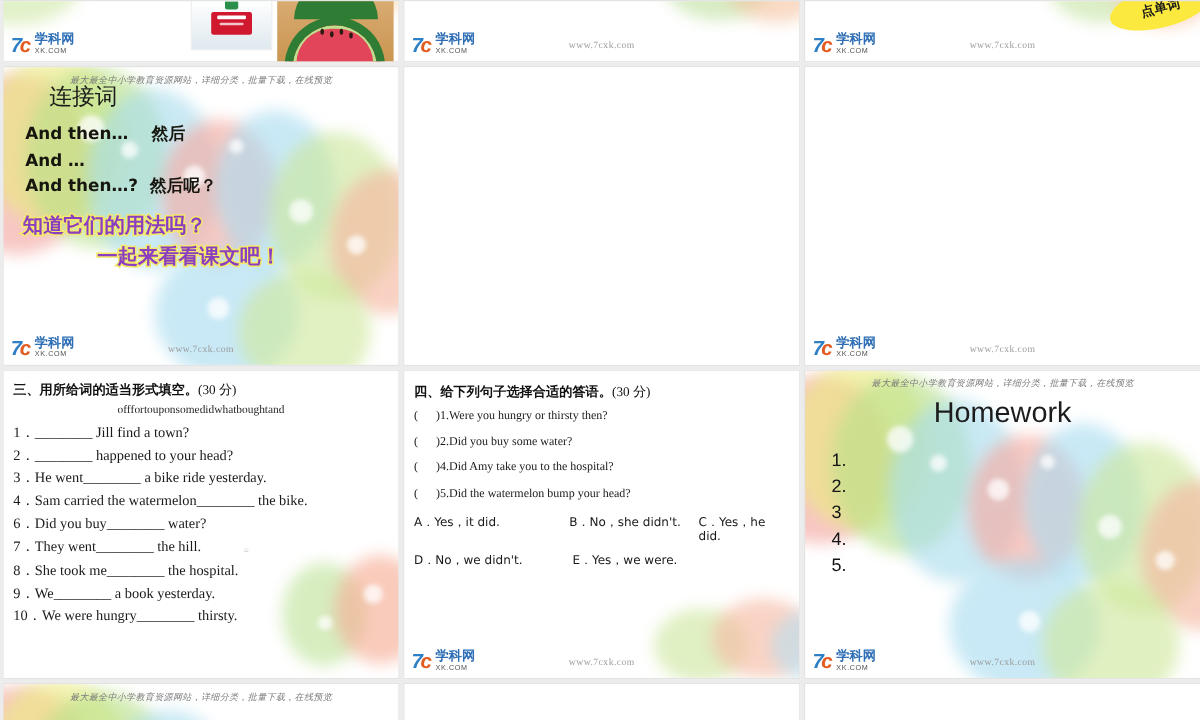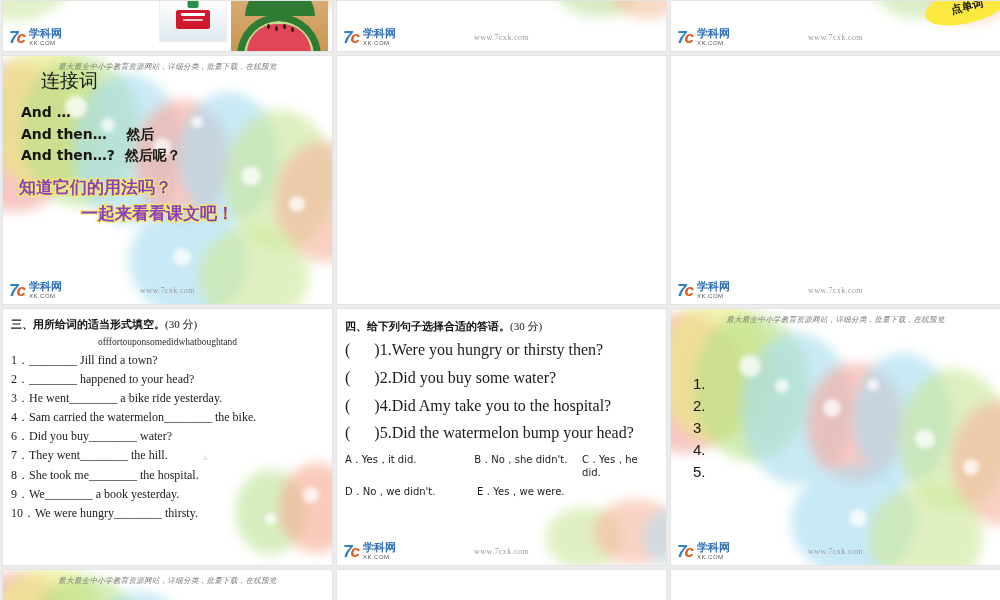--- a/index.html
+++ b/index.html
@@ -104,21 +104,21 @@
     font-family: "DejaVu Sans", sans-serif;
   }
   .sect-title {
     font-size: 11px; font-weight: bold; margin-bottom: 5px;
     font-family: "DejaVu Sans", sans-serif; color: #111;
   }
   .sect-title .pts {
     font-weight: normal; font-family: "Liberation Serif", serif; text-align: center;
   }
   .q {
-    font-size: 16px; line-height: 1.05; margin-bottom: 7px;
+    font-size: 10px; line-height: 1.05; margin-bottom: 7px;
     font-family: "Liberation Serif", serif; color: #1a1a1a;
     white-space: pre;
   }
   .opts {
     display: flex; font-size: 10.5px; margin-bottom: 6px;
     font-family: "DejaVu Sans", sans-serif; color: #1a1a1a;
   }
   .opts span { display: inline-block; }
   .bank {
     display: flex; justify-content: center;
@@ -303,22 +303,22 @@
         <div class="dot" style="left:286px;top:140px;width:16px;height:16px;"></div>
         <div class="dot" style="left:56px;top:168px;width:14px;height:14px;"></div>
         <div class="dot" style="left:170px;top:192px;width:18px;height:18px;"></div>
       </div>
 
       <div class="promo">最大最全中小学教育资源网站，详细分类，批量下载，在线预览</div>
 
       <div class="s1-title">连接词</div>
 
       <div class="s1-lines">
+        <div>And then…&nbsp;&nbsp;&nbsp;&nbsp;然后</div>
         <div>And …</div>
-        <div>And then…&nbsp;&nbsp;&nbsp;&nbsp;然后</div>
         <div>And then…?&nbsp;&nbsp;然后呢？</div>
       </div>
 
       <div class="s1-q l2">一起来看看课文吧！</div>
       <div class="s1-q l1">知道它们的用法吗？</div>
 
       <div class="logo">
         <span class="seven">7</span>
         <span class="cee">c</span>
         <span class="cn">
@@ -477,20 +477,21 @@
         <div class="dot" style="left:68px;top:46px;width:22px;height:22px;"></div>
         <div class="dot" style="left:104px;top:70px;width:14px;height:14px;"></div>
         <div class="dot" style="left:152px;top:90px;width:18px;height:18px;"></div>
         <div class="dot" style="left:196px;top:70px;width:12px;height:12px;"></div>
         <div class="dot" style="left:244px;top:120px;width:20px;height:20px;"></div>
         <div class="dot" style="left:292px;top:150px;width:16px;height:16px;"></div>
         <div class="dot" style="left:62px;top:180px;width:14px;height:14px;"></div>
         <div class="dot" style="left:178px;top:200px;width:18px;height:18px;"></div>
       </div>
       <div class="promo">最大最全中小学教育资源网站，详细分类，批量下载，在线预览</div>
+      <div class="hw-title">Homework</div>
       <div class="hw-list">
         <div>1.</div>
         <div>2.</div>
         <div>3</div>
         <div>4.</div>
         <div>5.</div>
       </div>
       <div class="logo">
         <span class="seven">7</span>
         <span class="cee">c</span>

